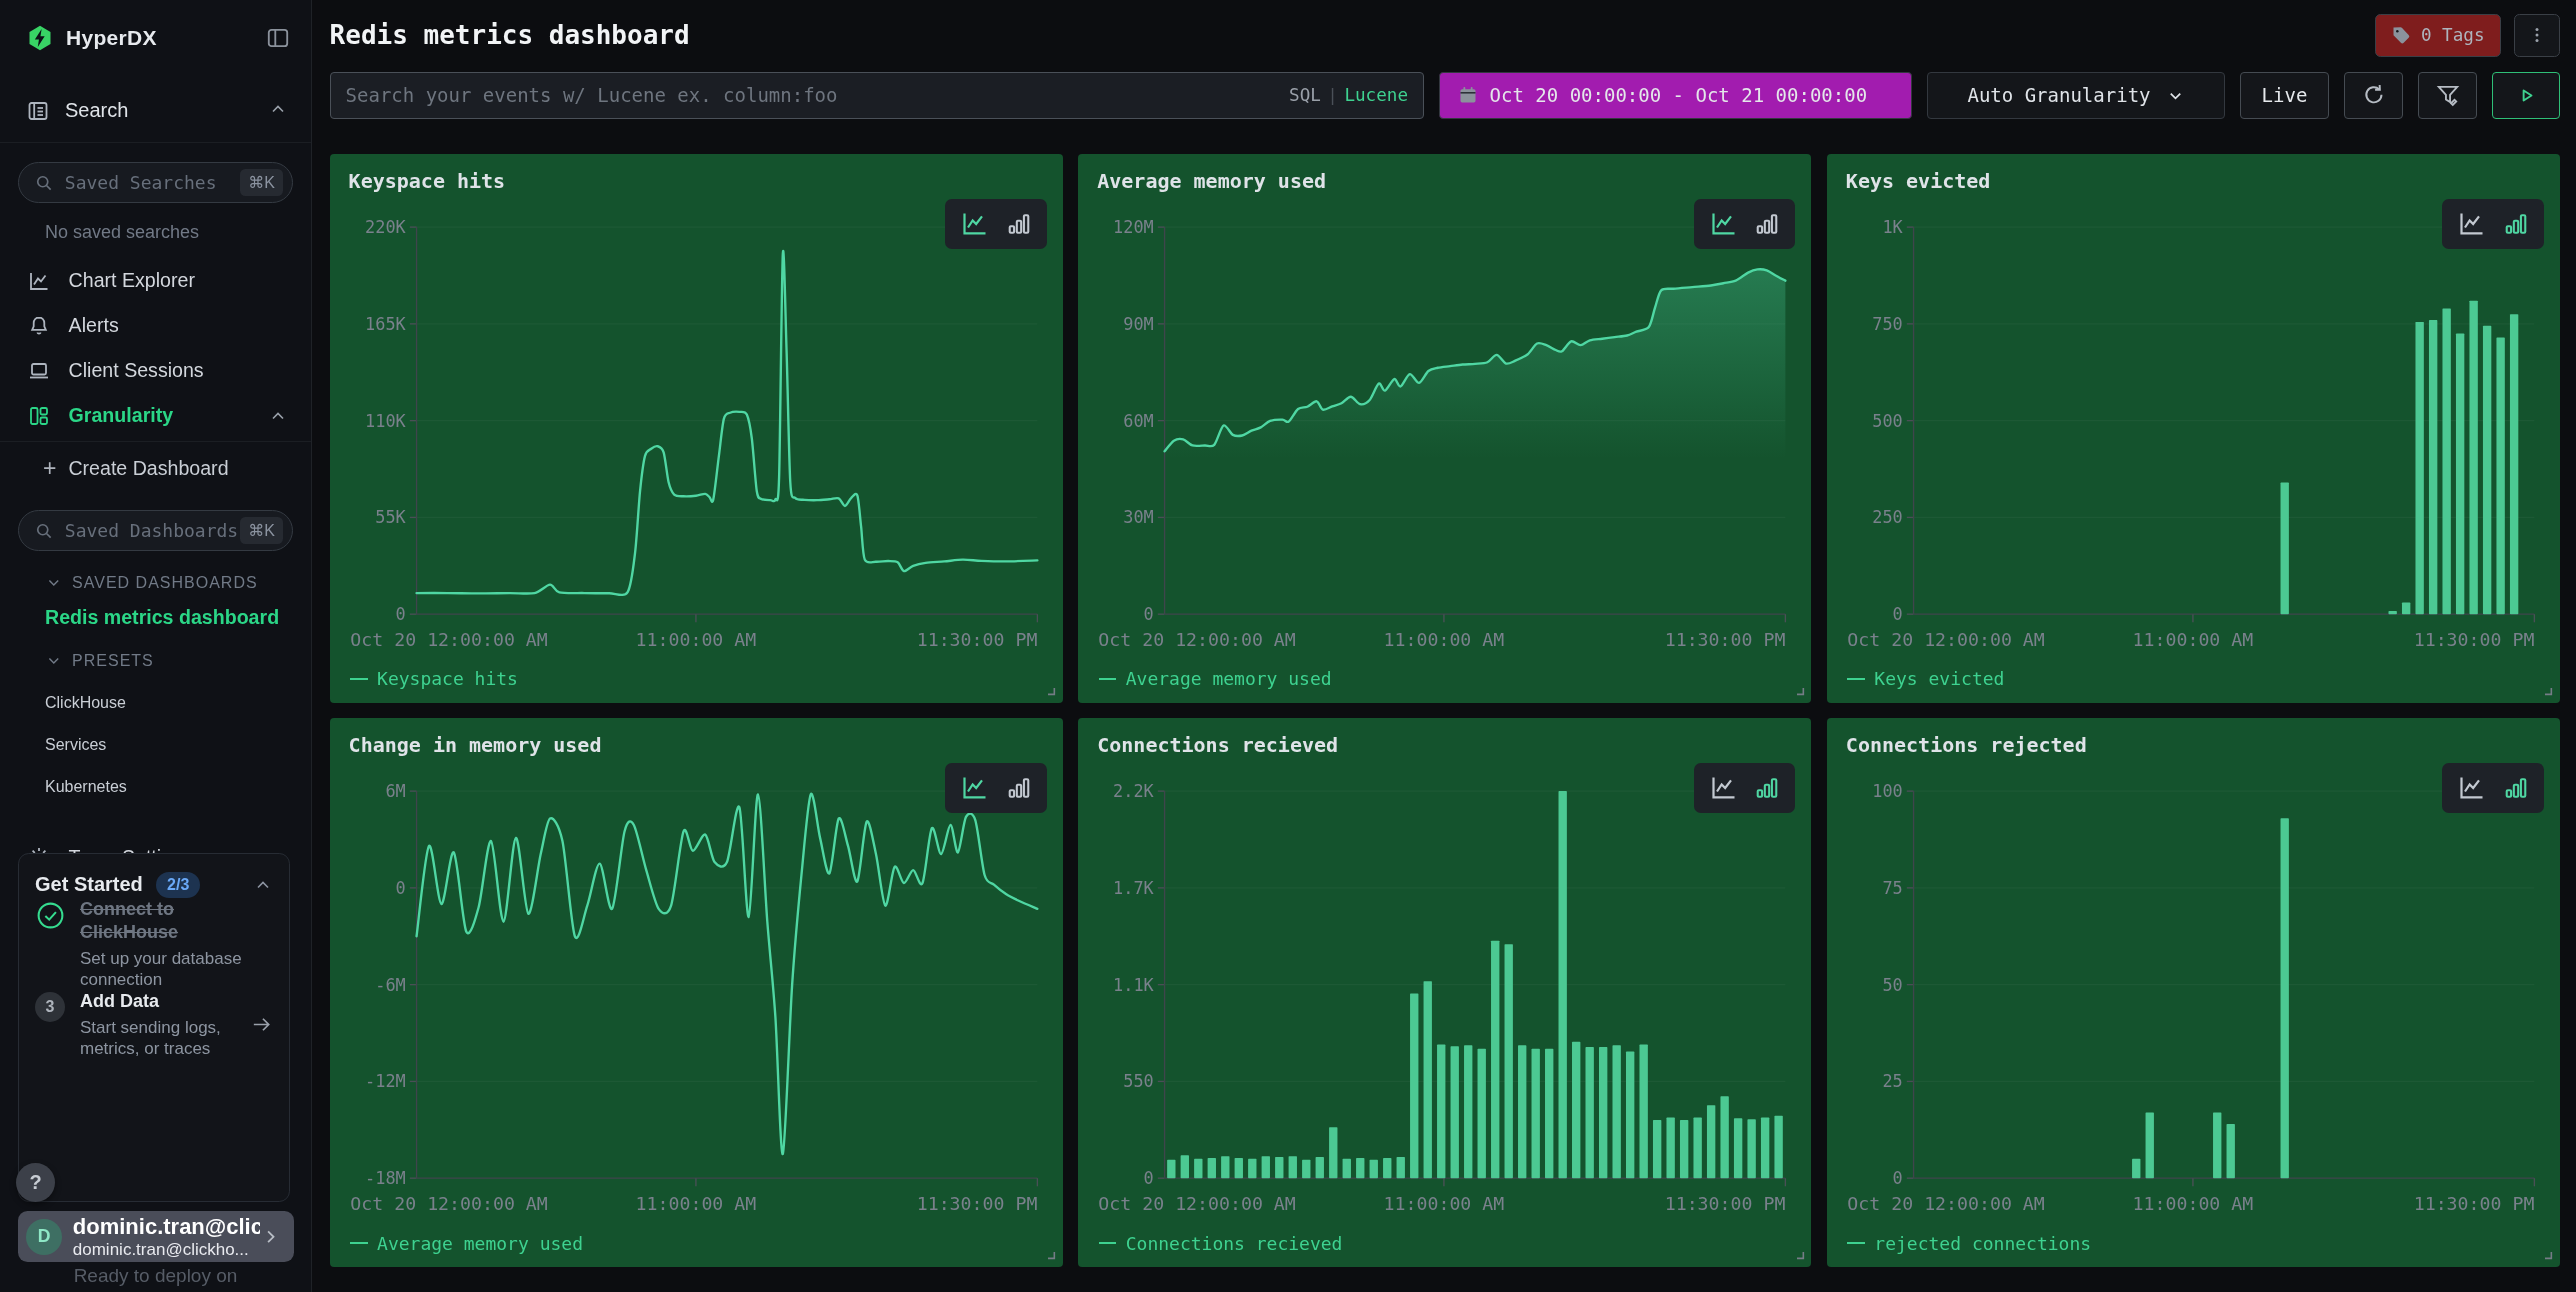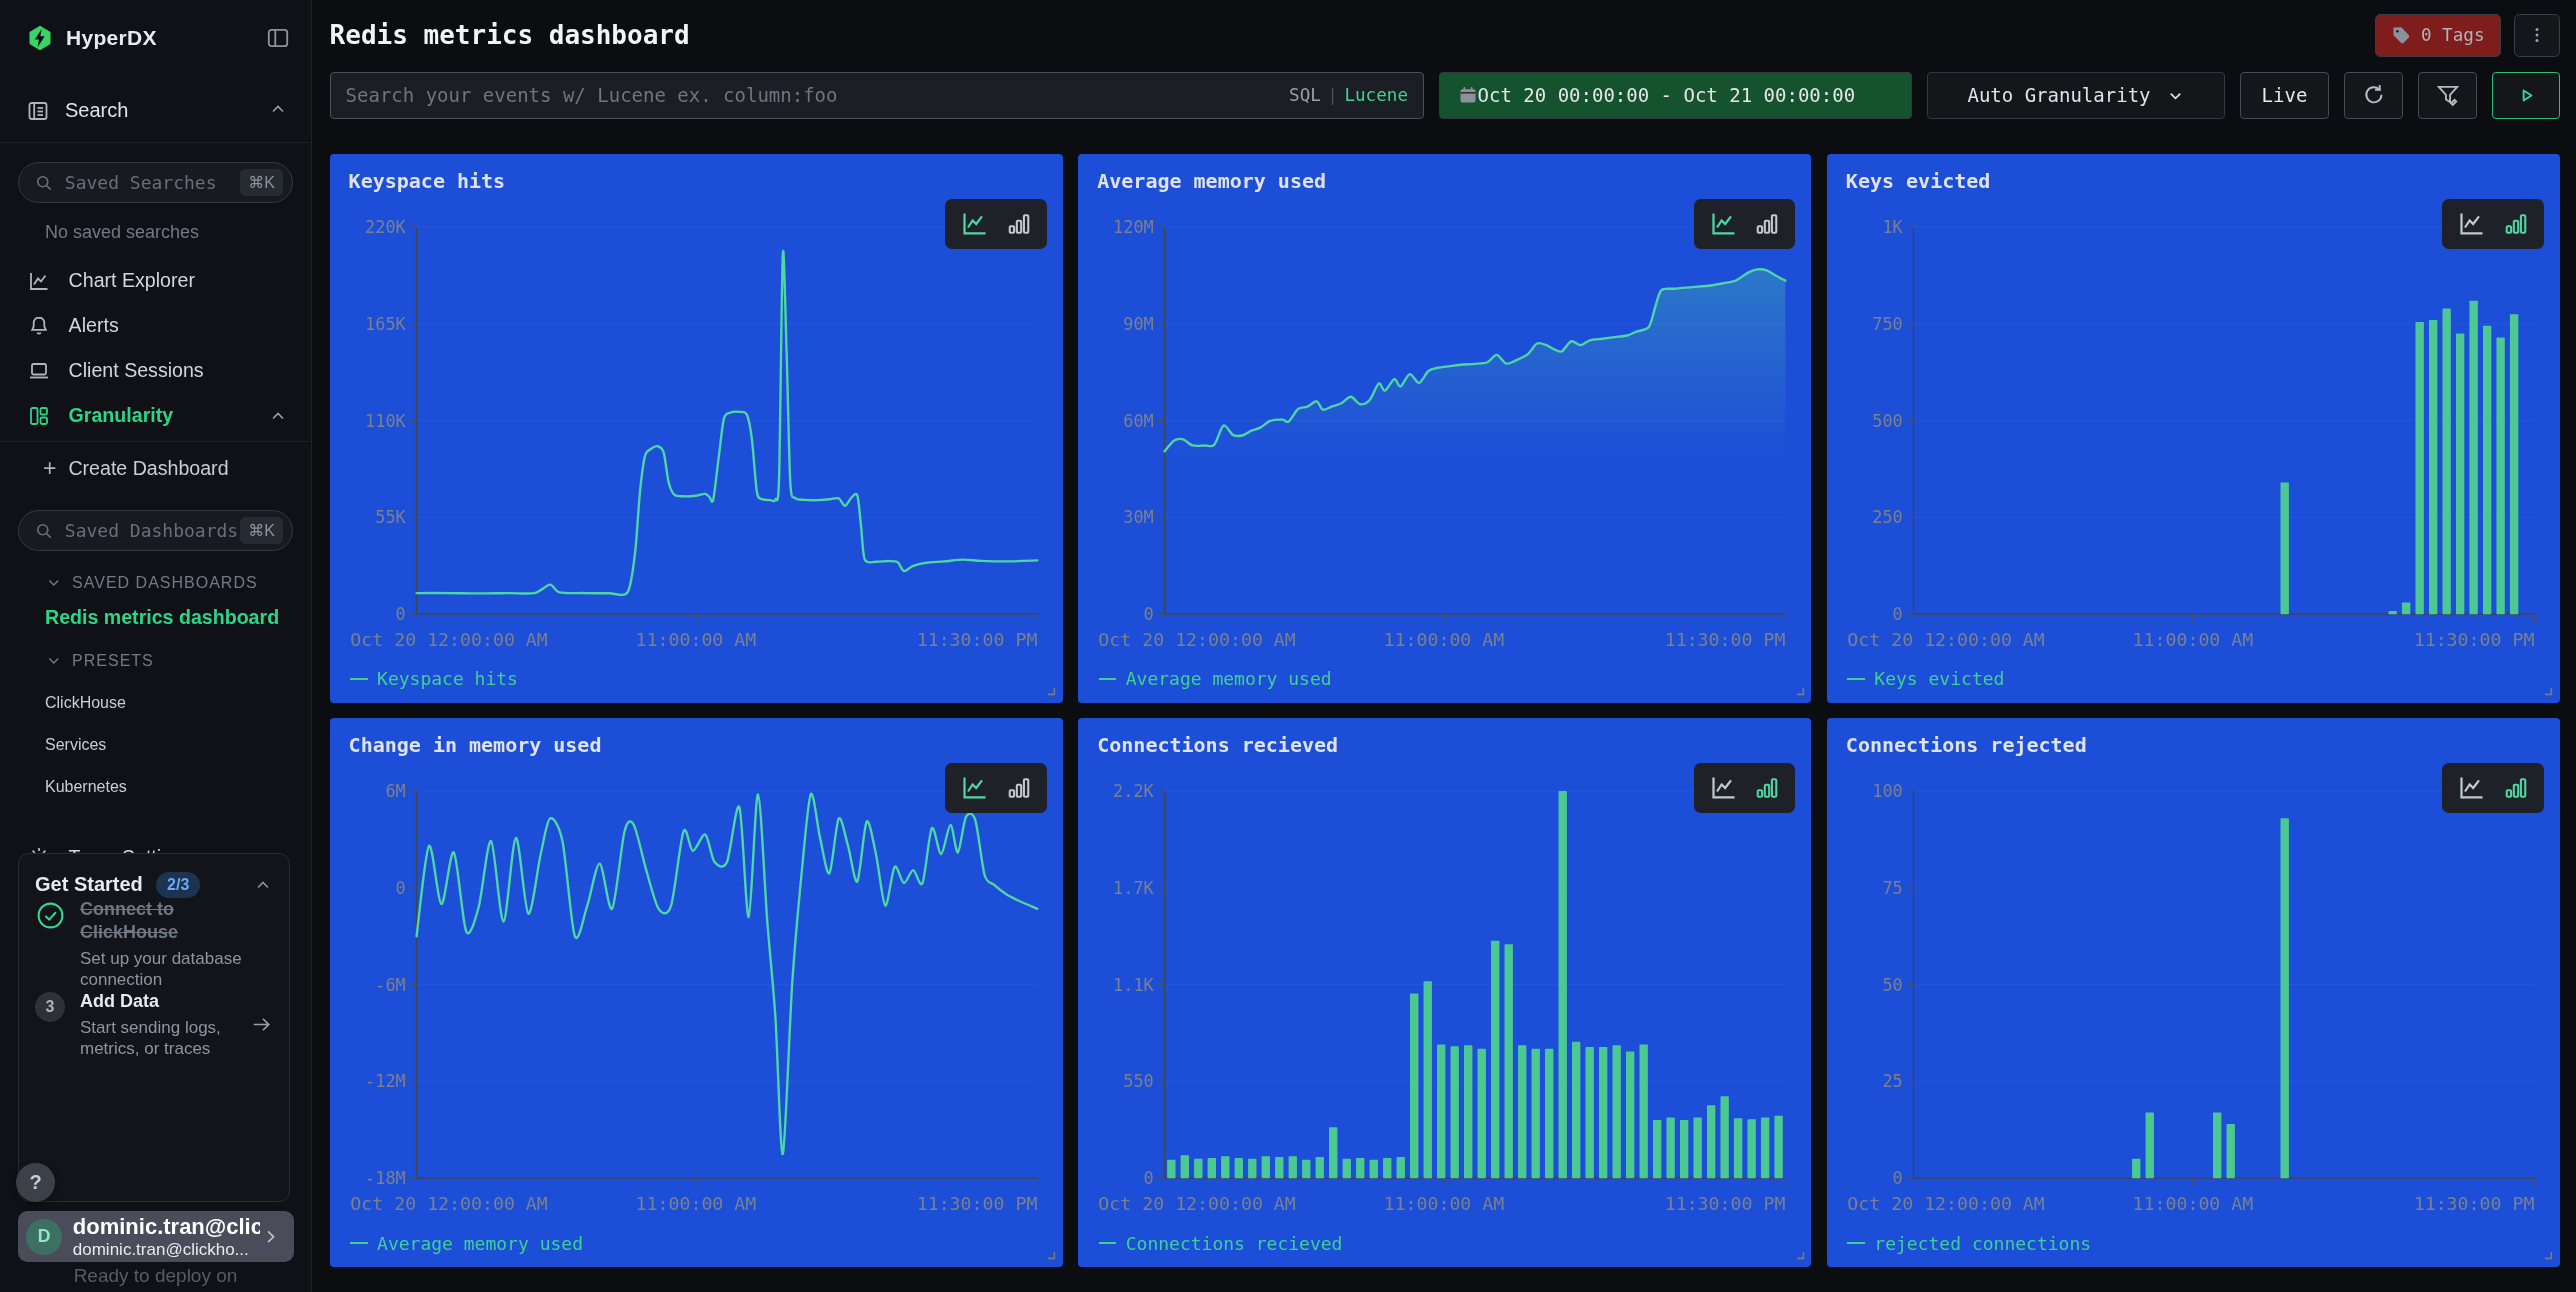--- a/index.html
+++ b/index.html
@@ -64,28 +64,28 @@
   .page-title { font-family:"DejaVu Sans Mono", monospace; font-size:26px; color:#f2f4f6; flex:1; }
   .tags-btn { display:flex; align-items:center; gap:9.5px; background:#7f1d1d; border:1.4px solid #3a3f46; border-radius:5.4px; height:43px; padding:0 15px; color:#aeb4bd; font-family:"DejaVu Sans Mono", monospace; font-size:17.6px; cursor:pointer; }
   .kebab-btn { width:46px; height:43px; margin-left:13.5px; background:#14161a; border:1.4px solid #3a3f46; border-radius:5.4px; display:flex; align-items:center; justify-content:center; cursor:pointer; }
   .hrow2 { display:flex; align-items:stretch; gap:15px; margin-top:15px; height:47px; }
   .search-box { flex:1; display:flex; align-items:center; background:#1b1e24; border:1.4px solid #4a5058; border-radius:4px; padding:0 15px; }
   .search-box input { flex:1; background:transparent; border:none; outline:none; font-family:"DejaVu Sans Mono", monospace; font-size:19px; color:#d6dade; }
   .search-box input::placeholder { color:#6e757f; }
   .lang-sql { font-family:"DejaVu Sans Mono", monospace; font-size:17.6px; color:#9aa0a9; cursor:pointer; }
   .lang-sep { color:#4a5058; margin:0 9.5px; font-size:17.6px; }
   .lang-lucene { font-family:"DejaVu Sans Mono", monospace; font-size:17.6px; color:#3ed290; cursor:pointer; }
-  .date-btn { display:flex; align-items:center; background:#14532d; border:1.4px solid #33383f; border-radius:4px; padding:0 17.6px; font-family:"DejaVu Sans Mono", monospace; font-size:19px; color:#e4e7ea; width:473px; cursor:pointer; }
+  .date-btn { display:flex; align-items:center; gap:12px; background:#a21caf; border:1.4px solid #33383f; border-radius:4px; padding:0 17.6px; font-family:"DejaVu Sans Mono", monospace; font-size:19px; color:#e4e7ea; width:473px; cursor:pointer; }
   .gran-btn { display:flex; align-items:center; justify-content:center; gap:15px; background:#14161a; border:1.4px solid #33383f; border-radius:4px; padding:0 17.6px; font-family:"DejaVu Sans Mono", monospace; font-size:19px; color:#dfe3e8; width:298px; cursor:pointer; }
   .live-btn { display:flex; align-items:center; justify-content:center; background:#14161a; border:1.4px solid #454b52; border-radius:4px; font-family:"DejaVu Sans Mono", monospace; font-size:19px; color:#e6e9ec; width:89px; cursor:pointer; }
   .sq-btn { width:59px; background:#14161a; border:1.4px solid #454b52; border-radius:4px; display:flex; align-items:center; justify-content:center; cursor:pointer; }
   .sq-btn.green { border-color:#2fbf77; width:68px; }
 
   .charts-grid { display:grid; grid-template-columns:repeat(3, 1fr); gap:15.5px; margin-top:35px; }
-  .panel { position:relative; background:#1d4ed8; border-radius:4px; height:549px; padding:15px 19px; }
+  .panel { position:relative; background:#14532d; border-radius:4px; height:549px; padding:15px 19px; }
   .ptitle { font-family:"DejaVu Sans Mono", monospace; font-size:20px; color:#dfe3e8; }
   .chart-svg { display:block; width:100%; margin-top:26px; }
   .legend { display:flex; align-items:center; margin-top:10.8px; padding-left:1.4px; }
   .legend .dash { width:17.6px; height:2px; background:#3ed290; margin-right:9.5px; }
   .legend .ltext { font-family:"DejaVu Sans Mono", monospace; font-size:18px; color:#3ed290; }
   .toggle { position:absolute; top:45px; right:16px; background:#1e2228; border-radius:6.8px; display:flex; align-items:center; gap:17.6px; padding:12px 16px; }
   .tgl { background:none; border:none; cursor:pointer; color:#c3c9d1; display:flex; }
   .tgl.active { color:#4fd7a3; }
   .corner { position:absolute; right:6.8px; bottom:6.8px; color:#757c86; cursor:nwse-resize; }
   svg { display:block; }

